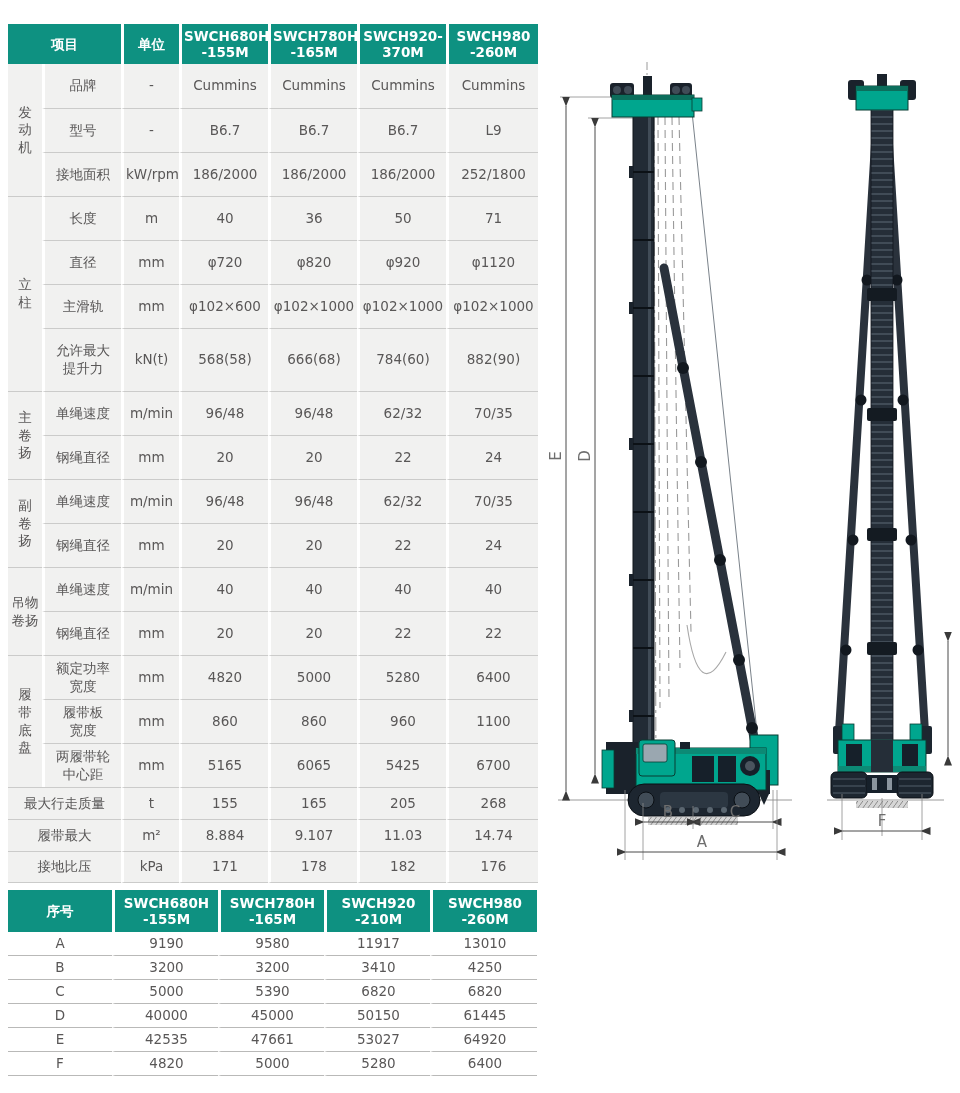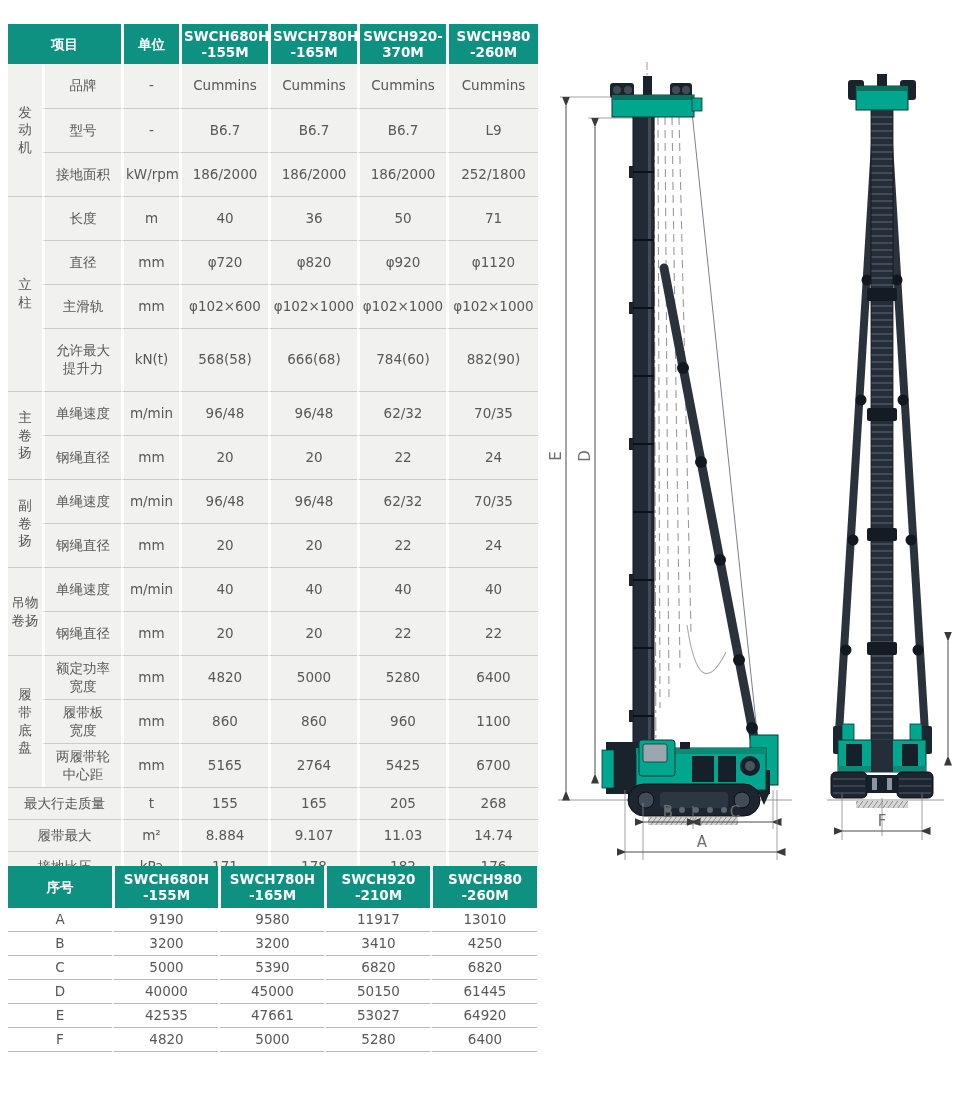--- a/index.html
+++ b/index.html
@@ -1,21 +1,21 @@
 <!DOCTYPE html>
 <html><head>
 <meta charset="utf-8">
 <style>
   html,body{margin:0;padding:0;background:#ffffff;}
   body{width:960px;height:1093px;font-family:"DejaVu Sans","Liberation Sans",sans-serif;}
   .page{position:relative;width:960px;height:1093px;background:#fff;overflow:hidden;}
 
   table{border-collapse:separate;border-spacing:0;table-layout:fixed;}
   .t1{position:absolute;left:8px;top:24px;width:530px;}
-  .t2{position:absolute;left:8px;top:866px;width:529px;}
+  .t2{position:absolute;left:8px;top:890px;width:529px;}
 
   .t1 th,.t1 td,.t2 th,.t2 td{
     box-sizing:border-box;font-size:13.5px;color:#595757;
     text-align:center;vertical-align:middle;padding:2px;line-height:1.3;
   }
   .t1 th,.t2 th{background:#0e9181;color:#ffffff;font-weight:bold;white-space:pre-line;line-height:1.2;}
   .t1 th{height:40px;}
   .t2 th{height:42px;}
   .t1 td{background:#f1f1f0;border-top:1px solid #cbcbca;}
   .t1 tbody tr:first-child > td{border-top:none;}
@@ -207,21 +207,21 @@
         <td class="gap">860</td>
         <td class="gap">860</td>
         <td class="gap">960</td>
         <td class="gap">1100</td>
       </tr>
       <tr class="h44">
         <td class="gap lbl">两履带轮
 中心距</td>
         <td class="gap">mm</td>
         <td class="gap">5165</td>
-        <td class="gap">2764</td>
+        <td class="gap">6065</td>
         <td class="gap">5425</td>
         <td class="gap">6700</td>
       </tr>
 
       <tr class="h32">
         <td colspan="2" class="lblf">最大行走质量</td>
         <td class="gap">t</td>
         <td class="gap">155</td>
         <td class="gap">165</td>
         <td class="gap">205</td>

